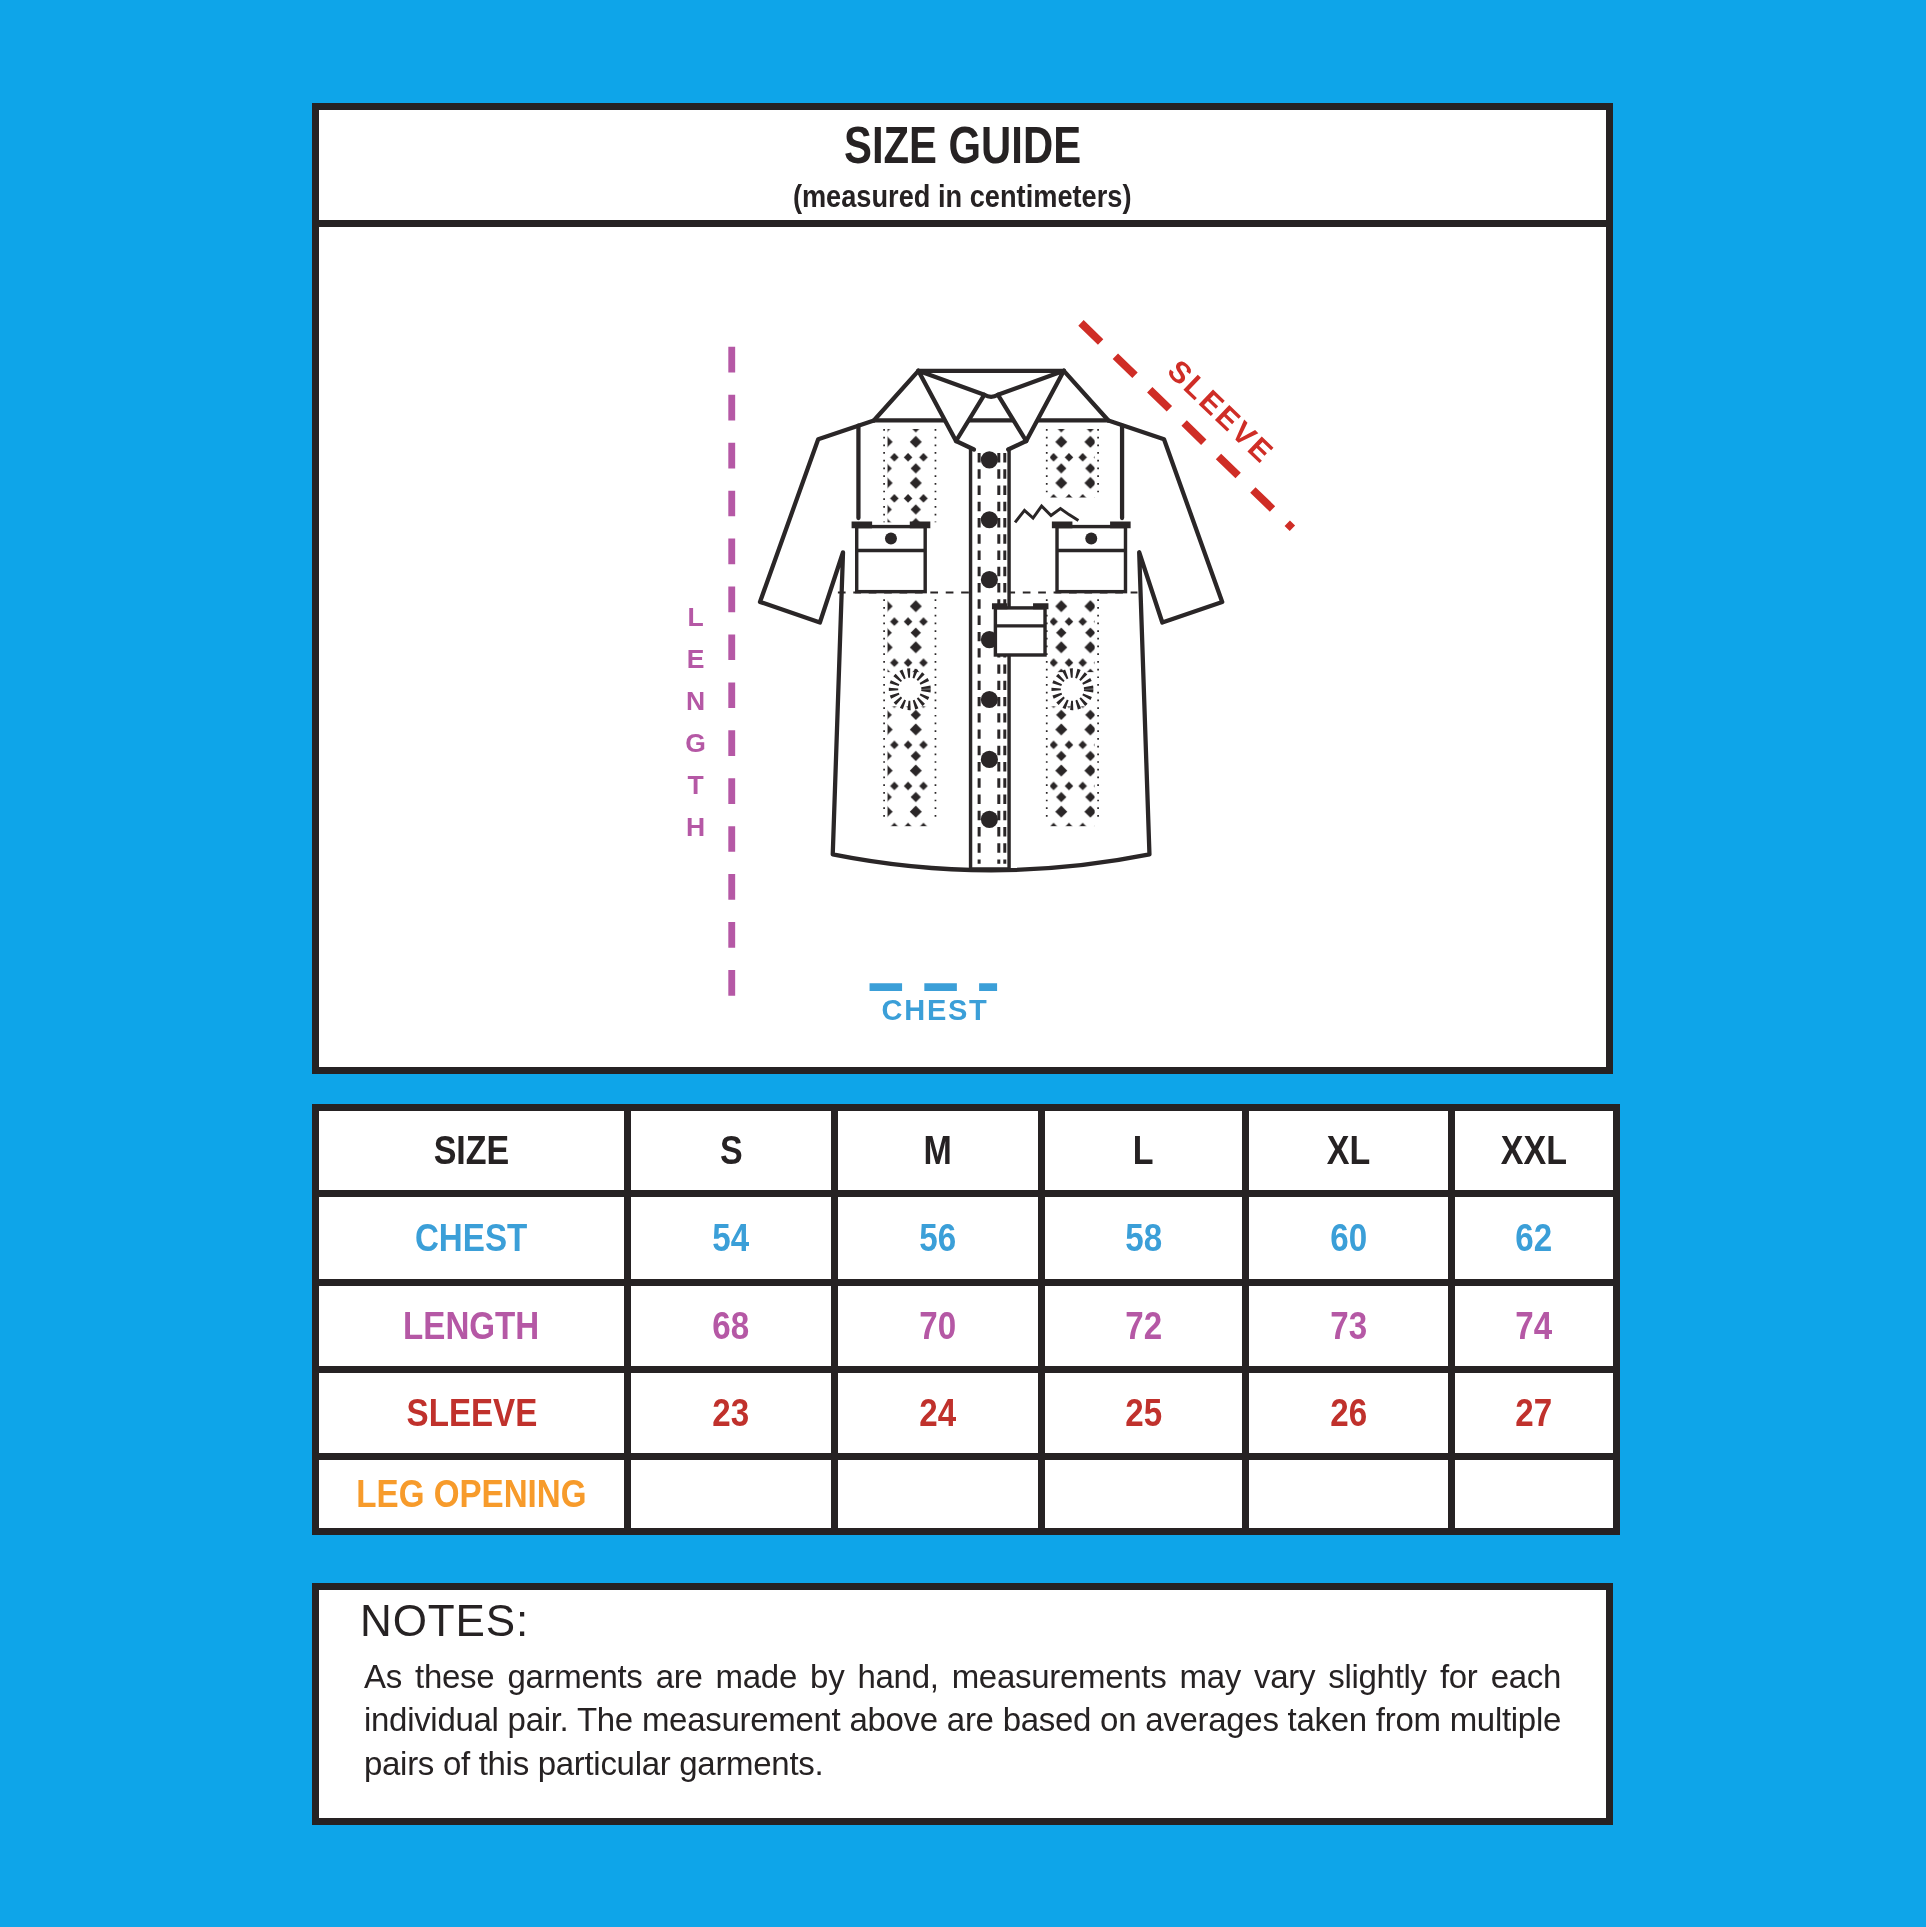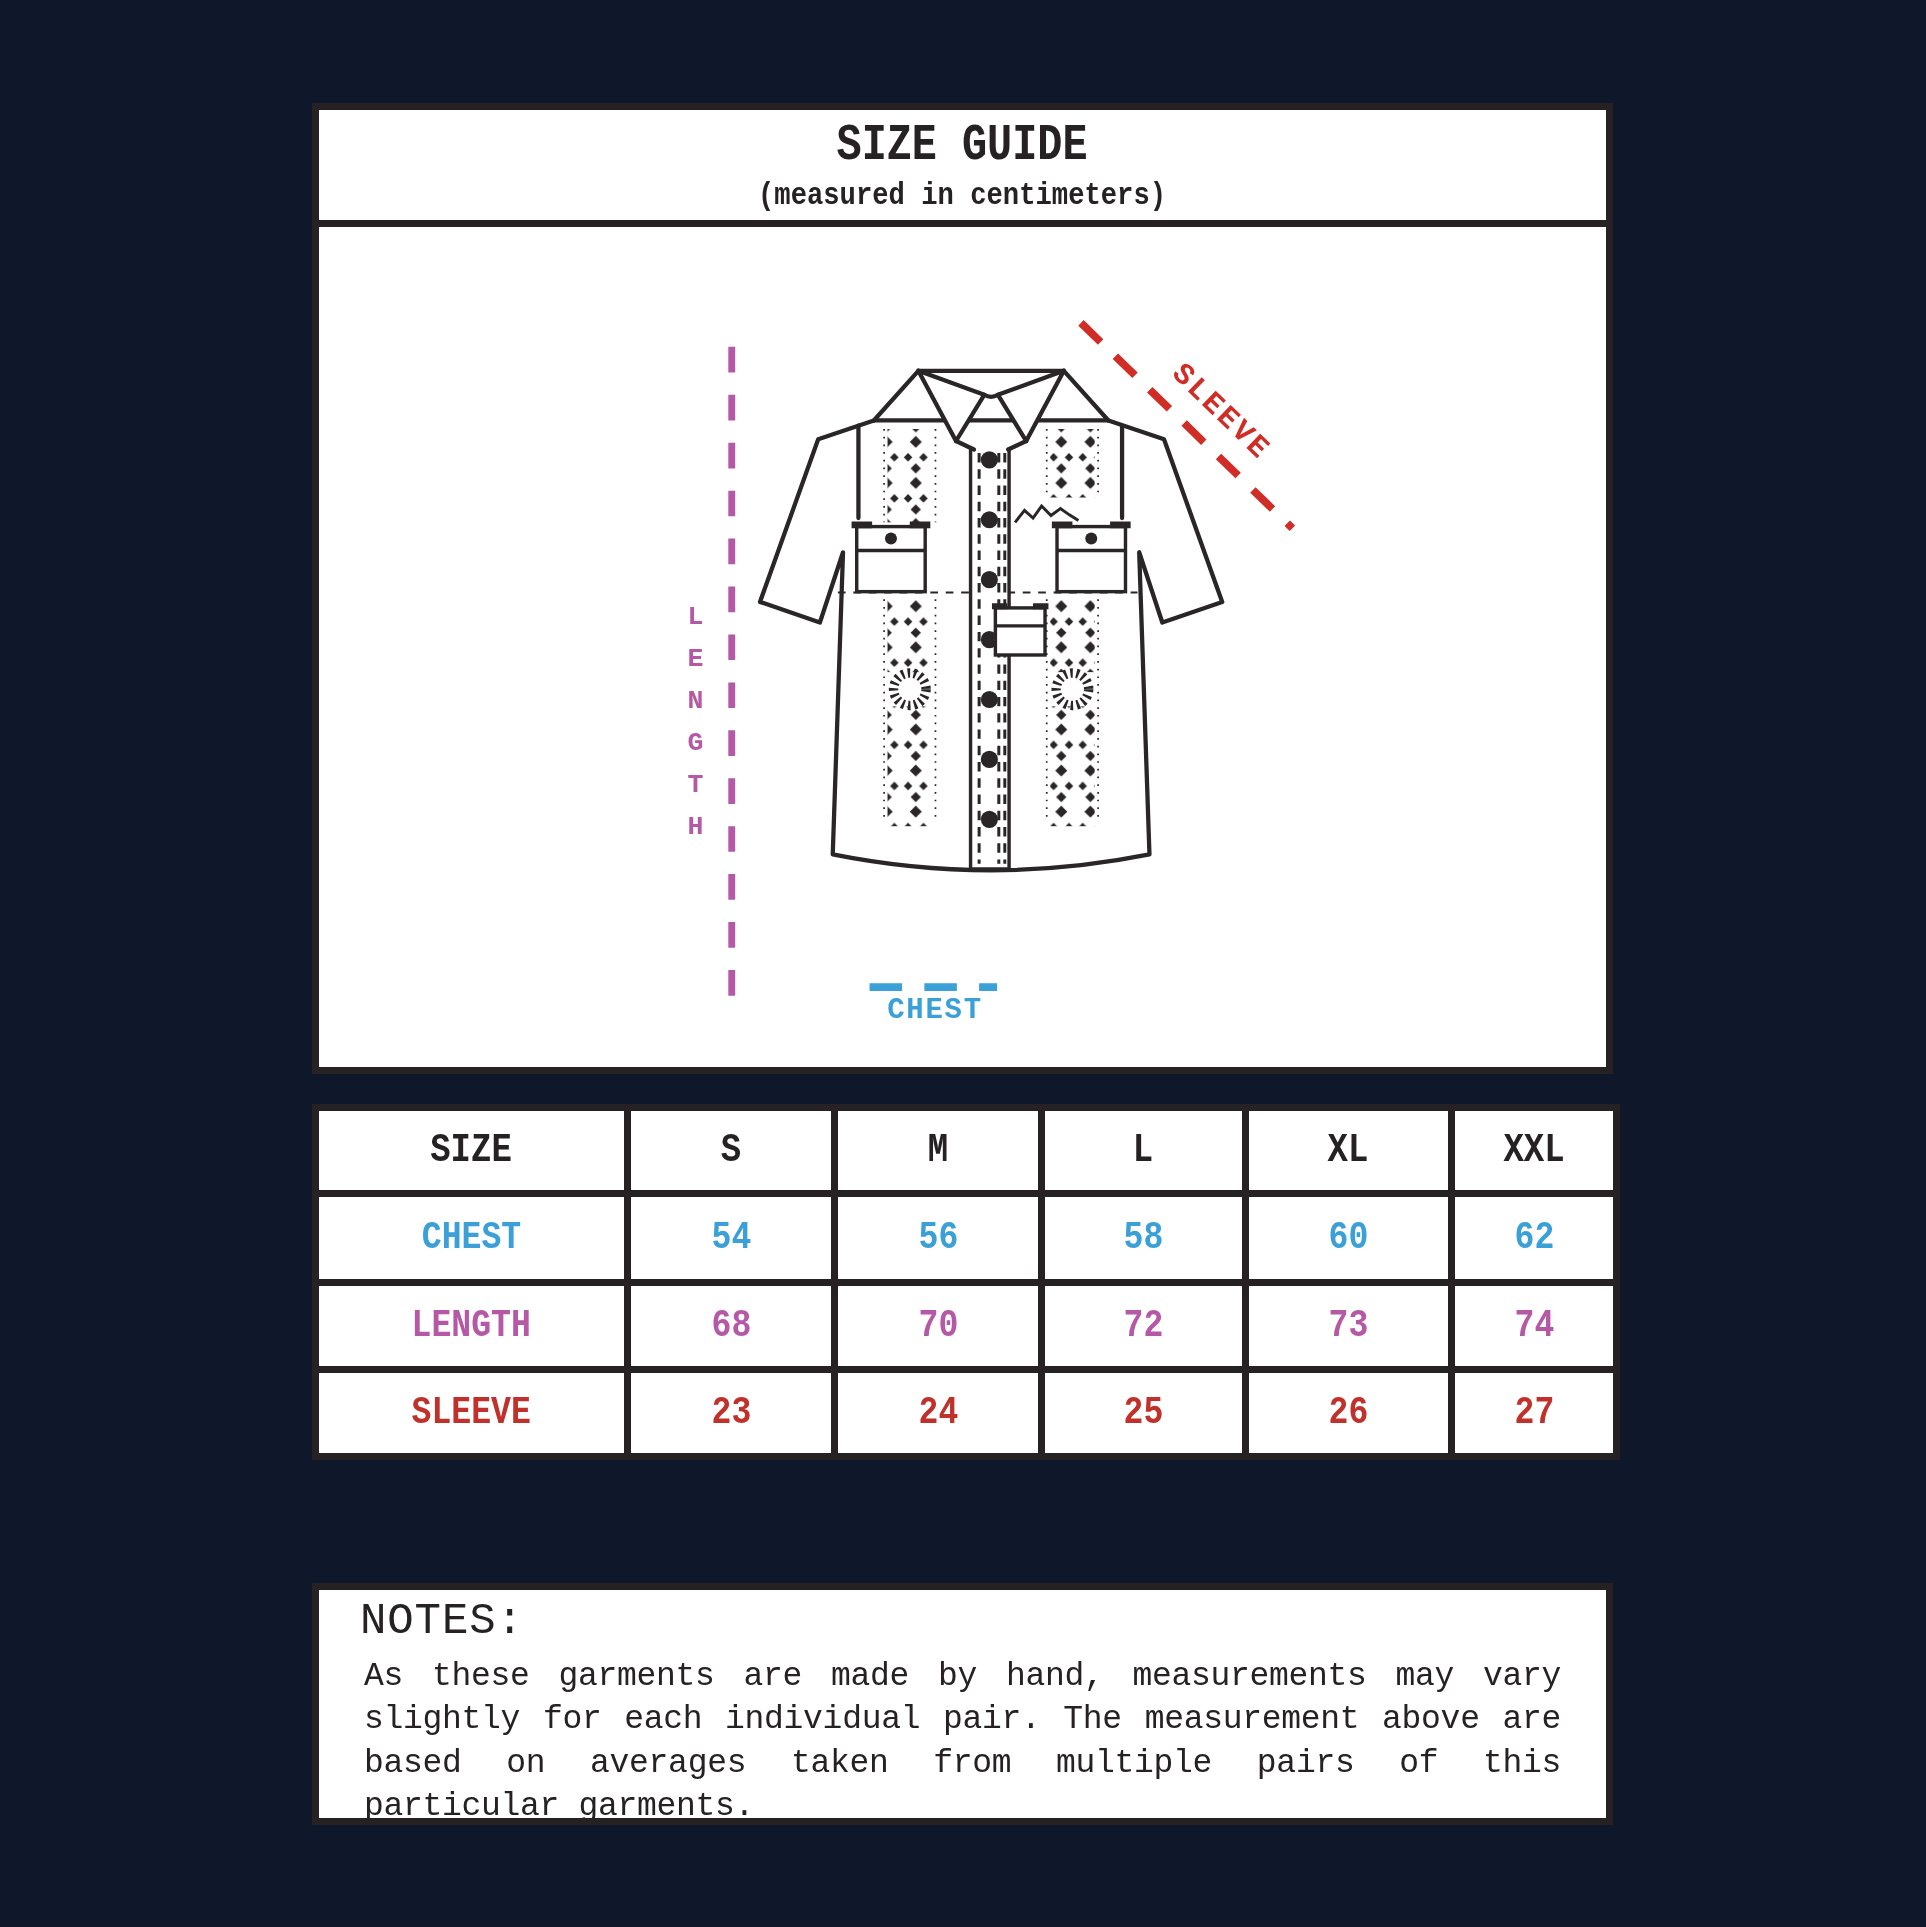--- a/index.html
+++ b/index.html
@@ -1,17 +1,17 @@
 <!DOCTYPE html>
 <html style="font-size:13.7px"><head>
 <meta charset="utf-8">
 <style>
   html,body{margin:0;padding:0;background:#ffffff;}
   body{font-family:"Liberation Sans", sans-serif; color:#262223;}
-  #canvas{position:relative;width:1926px;height:1927px;background:#0f172a;overflow:hidden;font-family:Liberation Mono, monospace;}
+  #canvas{position:relative;width:1926px;height:1927px;background:#0ea5e9;overflow:hidden;}
 
   .box{position:absolute;border:7.7px solid #262223;background:#ffffff;box-sizing:border-box;}
 
   
   .title-box{left:312px;top:103px;width:1301px;height:126px;display:flex;flex-direction:column;align-items:center;justify-content:center;}
   .title-main{font-size:51px;font-weight:bold;letter-spacing:0px;transform:scaleX(.82);transform-origin:center;line-height:1;}
   .title-sub{font-size:32px;font-weight:bold;transform:scaleX(.85);transform-origin:center;margin-top:8.6px;line-height:1;}
 
   
   .diagram-box{left:312px;top:220px;width:1301px;height:854px;}
@@ -186,20 +186,28 @@
         <td><span class="cnd" style="color: rgb(181, 88, 165);">74</span></td>
       </tr>
       <tr>
         <td><span class="cnd" style="color: rgb(192, 49, 44);">SLEEVE</span></td>
         <td><span class="cnd" style="color: rgb(192, 49, 44);">23</span></td>
         <td><span class="cnd" style="color: rgb(192, 49, 44);">24</span></td>
         <td><span class="cnd" style="color: rgb(192, 49, 44);">25</span></td>
         <td><span class="cnd" style="color: rgb(192, 49, 44);">26</span></td>
         <td><span class="cnd" style="color: rgb(192, 49, 44);">27</span></td>
       </tr>
+      <tr>
+        <td><span class="cnd" style="color: rgb(247, 155, 43);">LEG OPENING</span></td>
+        <td><span class="cnd"></span></td>
+        <td><span class="cnd"></span></td>
+        <td><span class="cnd"></span></td>
+        <td><span class="cnd"></span></td>
+        <td><span class="cnd"></span></td>
+      </tr>
     </tbody>
   </table>
 
   <section class="box notes-box">
     <div class="notes-head">NOTES:</div>
     <p class="notes-body">As these garments are made by hand, measurements may vary slightly for each individual pair. The measurement above are based on averages taken from multiple pairs of this particular garments.</p>
   </section>
 
 </div>
 

